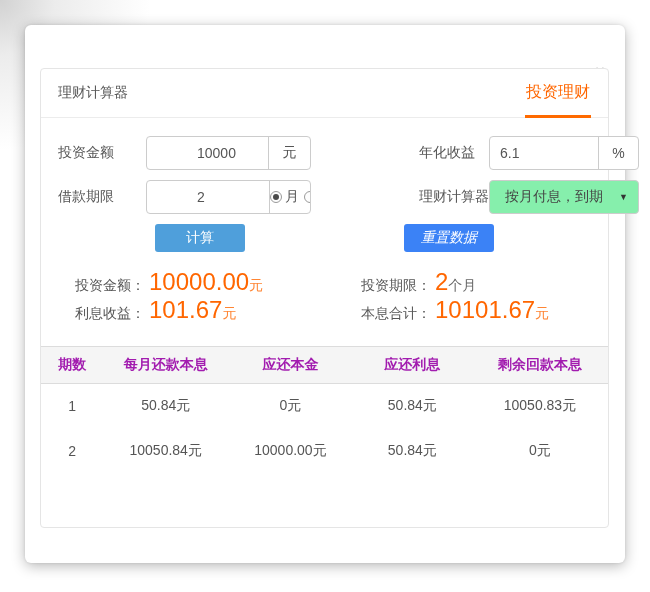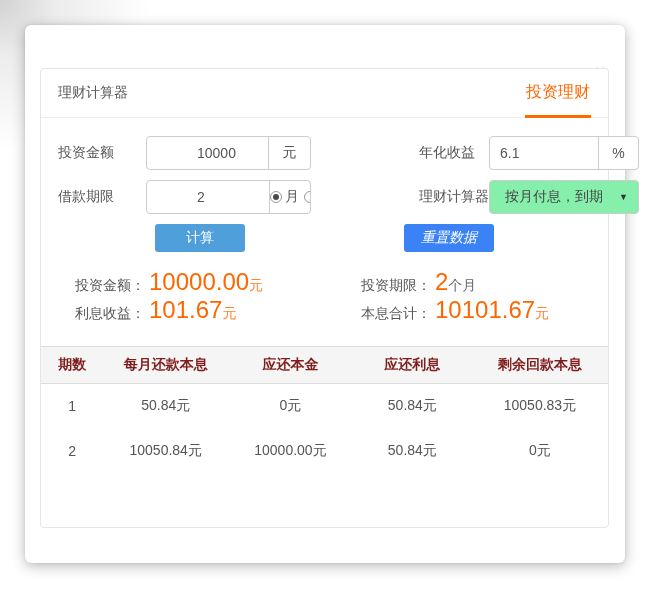--- a/index.html
+++ b/index.html
@@ -89,21 +89,21 @@
   }
   .sum-item { display:flex; align-items:baseline; white-space:nowrap; }
   .sum-label { font-size:14px; color:#555; }
   .sum-value { font-size:24px; color:#ff6600; margin-left:4px; }
   .sum-unit { font-size:14px; color:#ff8533; }
   .sum-unit.gray { color:#666; }
   
   .sched { width:100%; border-collapse:collapse; margin-top:22px; }
   .sched thead th {
     background:#f5f5f5; border-top:1px solid #dcdcdc; border-bottom:1px solid #dcdcdc;
-    height:37px; font-size:14px; color:#7f1d1d; font-weight:bold; text-align:center;
+    height:37px; font-size:14px; color:#a21caf; font-weight:bold; text-align:center;
   }
   .sched tbody td {
     height:45px; font-size:14px; color:#555; text-align:center;
   }
   .c1{width:11%;} .c2{width:22%;} .c3{width:22%;} .c4{width:21%;} .c5{width:24%;}
 </style>
 </head>
 <body>
 
 <div class="modal">

